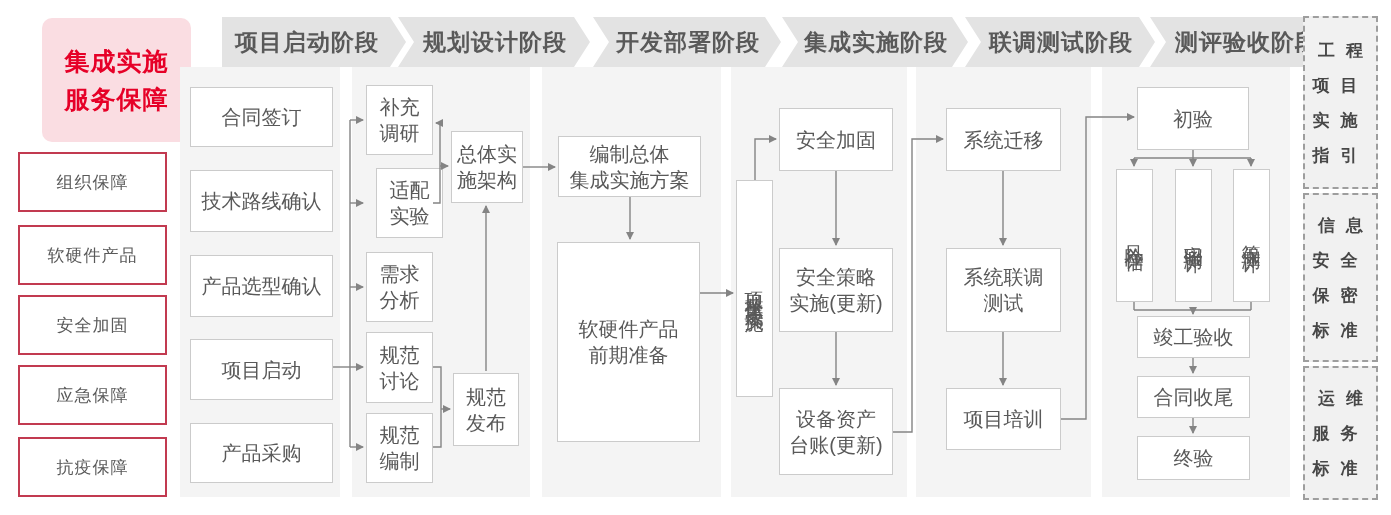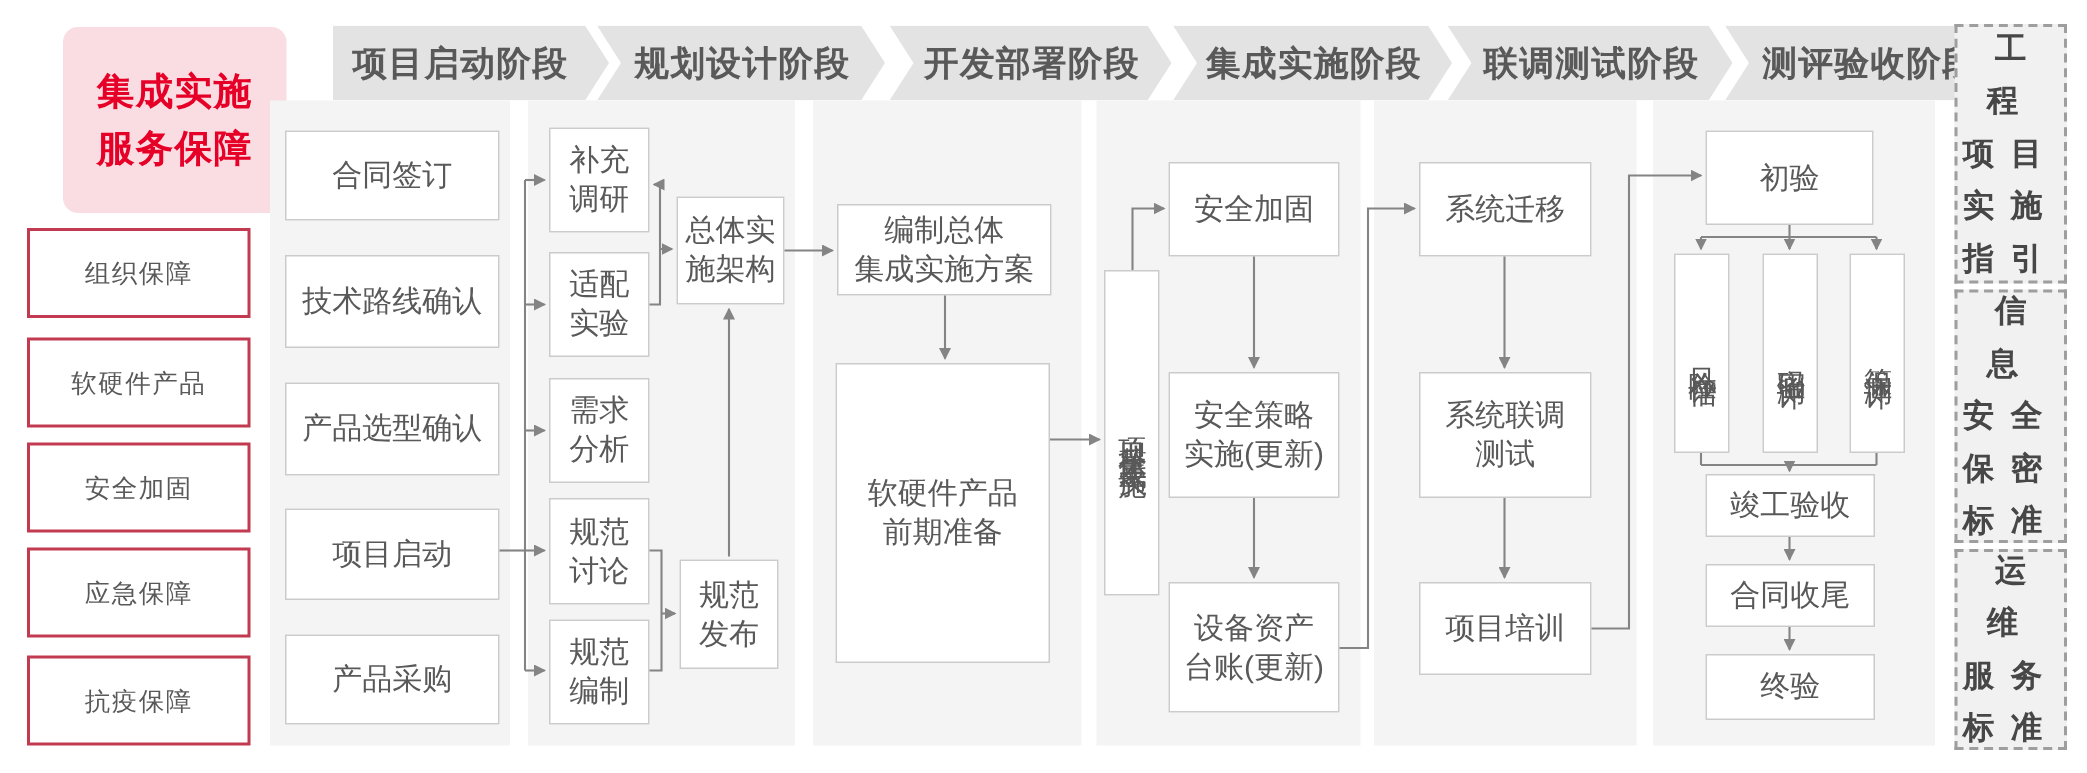--- a/index.html
+++ b/index.html
@@ -59,21 +59,21 @@
   .box.vert span{
     writing-mode:vertical-rl;text-orientation:upright;letter-spacing:3px;
     white-space:normal;
   }
   .box.vert{font-size:19px;line-height:21px;}
   
   .standard{
     position:absolute;left:1303px;width:75px;background:var(--standards-bg);
     border:2px dashed var(--standards-border);box-sizing:border-box;
     display:flex;align-items:center;justify-content:center;text-align:center;
-    color:var(--standards-text);font-size:21px;font-weight:bold;
+    color:var(--standards-text);font-size:17px;font-weight:bold;
     line-height:35px;letter-spacing:11px;white-space:pre-line;text-indent:11px;
   }
   
   #wires{position:absolute;left:0;top:0;pointer-events:none;}
   #wires path{stroke:var(--connector);stroke-width:1.4;fill:none;}
   #wires marker path{fill:var(--connector);stroke:none;}
 </style>
 </head>
 <body>
 
@@ -102,21 +102,21 @@
   <div class="panel" style="left:1102px;width:188px"></div>
 
   <div class="box" style="left:190px;top:87px;width:143px;height:60px">合同签订</div>
   <div class="box" style="left:190px;top:170px;width:143px;height:62px">技术路线确认</div>
   <div class="box" style="left:190px;top:255px;width:143px;height:62px">产品选型确认</div>
   <div class="box" style="left:190px;top:339px;width:143px;height:61px">项目启动</div>
   <div class="box" style="left:190px;top:423px;width:143px;height:60px">产品采购</div>
 
   <div class="box" style="left:366px;top:85px;width:67px;height:70px">补充
 调研</div>
-  <div class="box" style="left:366px;top:168px;width:67px;height:70px">适配
+  <div class="box" style="left:376px;top:168px;width:67px;height:70px">适配
 实验</div>
   <div class="box" style="left:366px;top:252px;width:67px;height:70px">需求
 分析</div>
   <div class="box" style="left:366px;top:332px;width:67px;height:71px">规范
 讨论</div>
   <div class="box" style="left:366px;top:413px;width:67px;height:70px">规范
 编制</div>
   <div class="box" style="left:451px;top:131px;width:72px;height:72px">总体实
 施架构</div>
   <div class="box" style="left:453px;top:373px;width:66px;height:73px">规范

